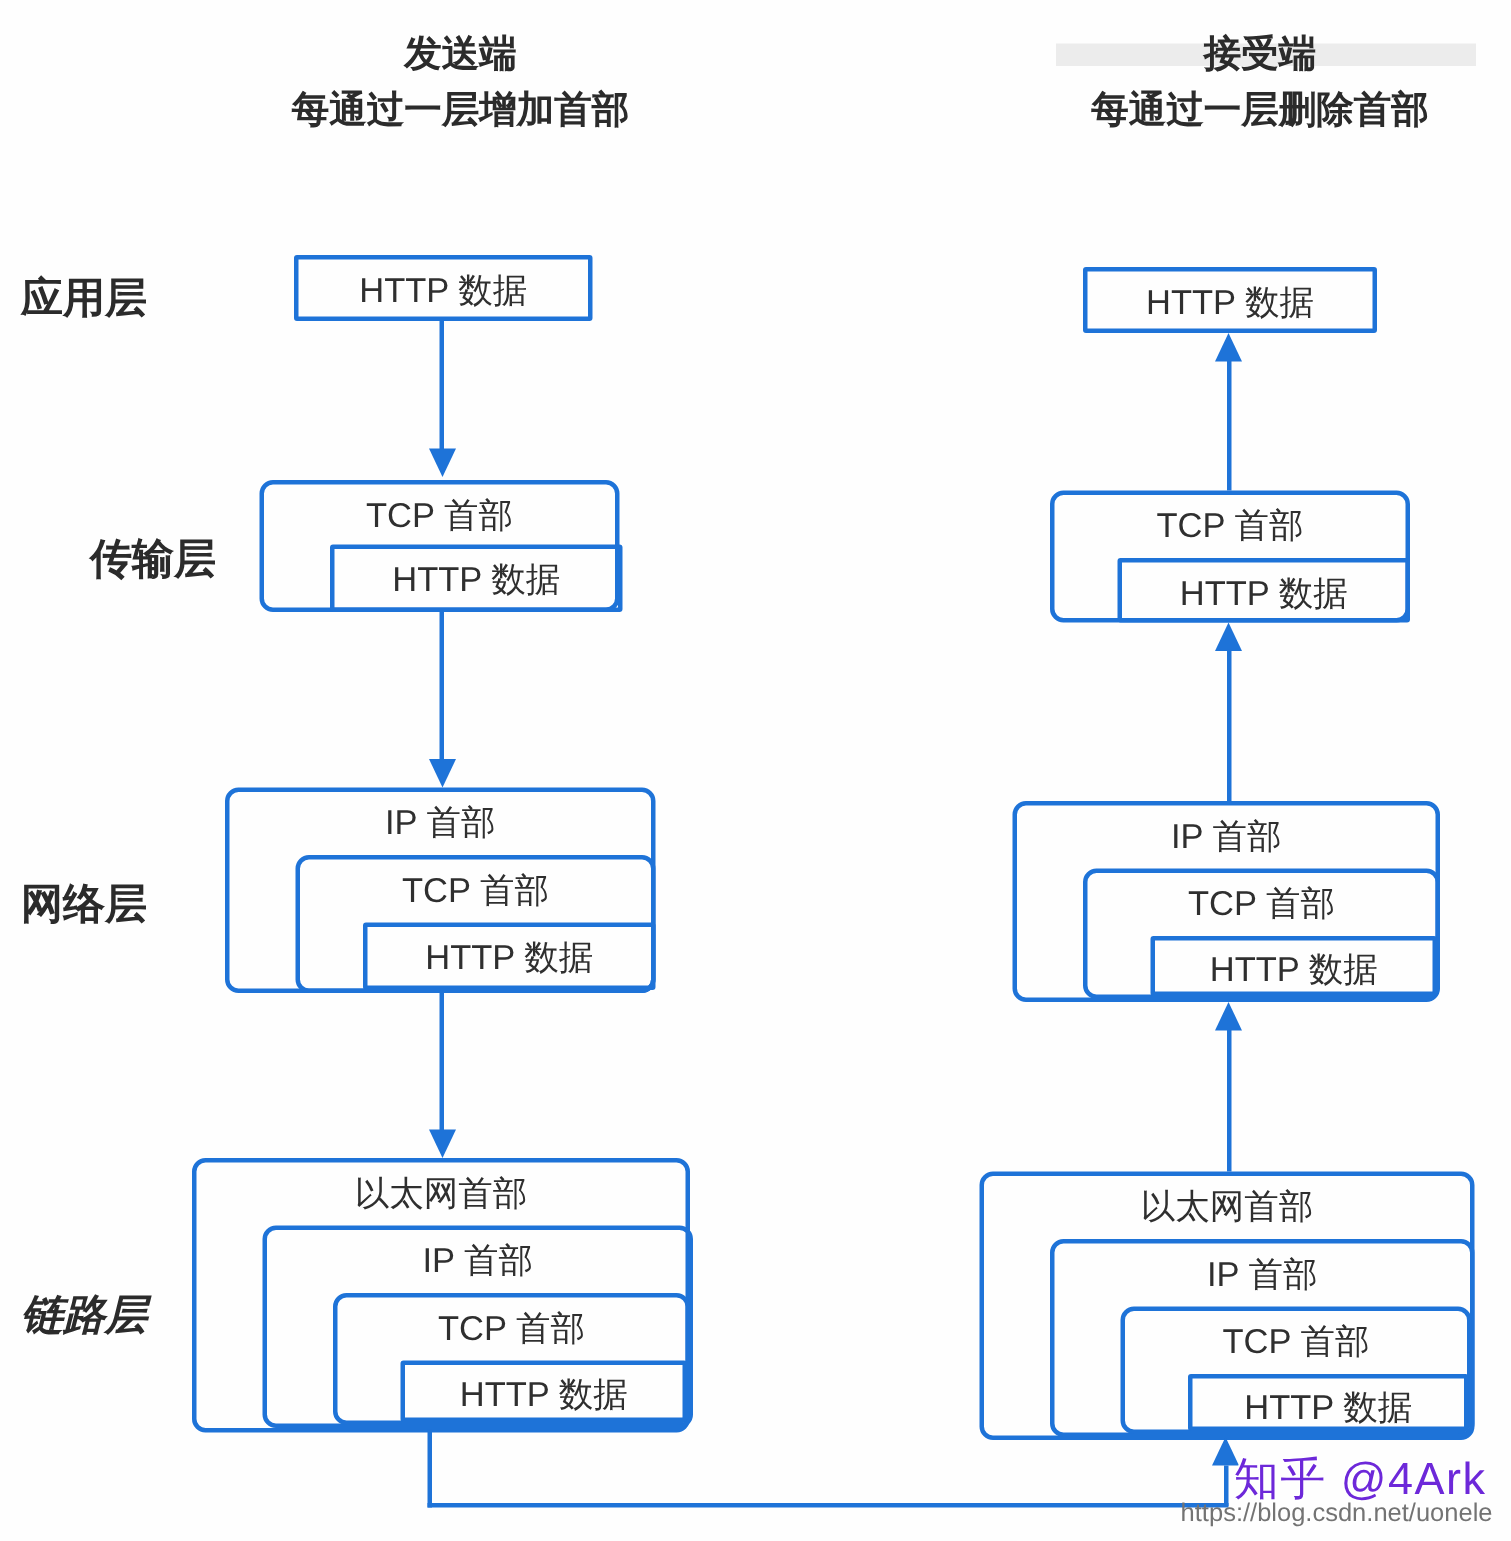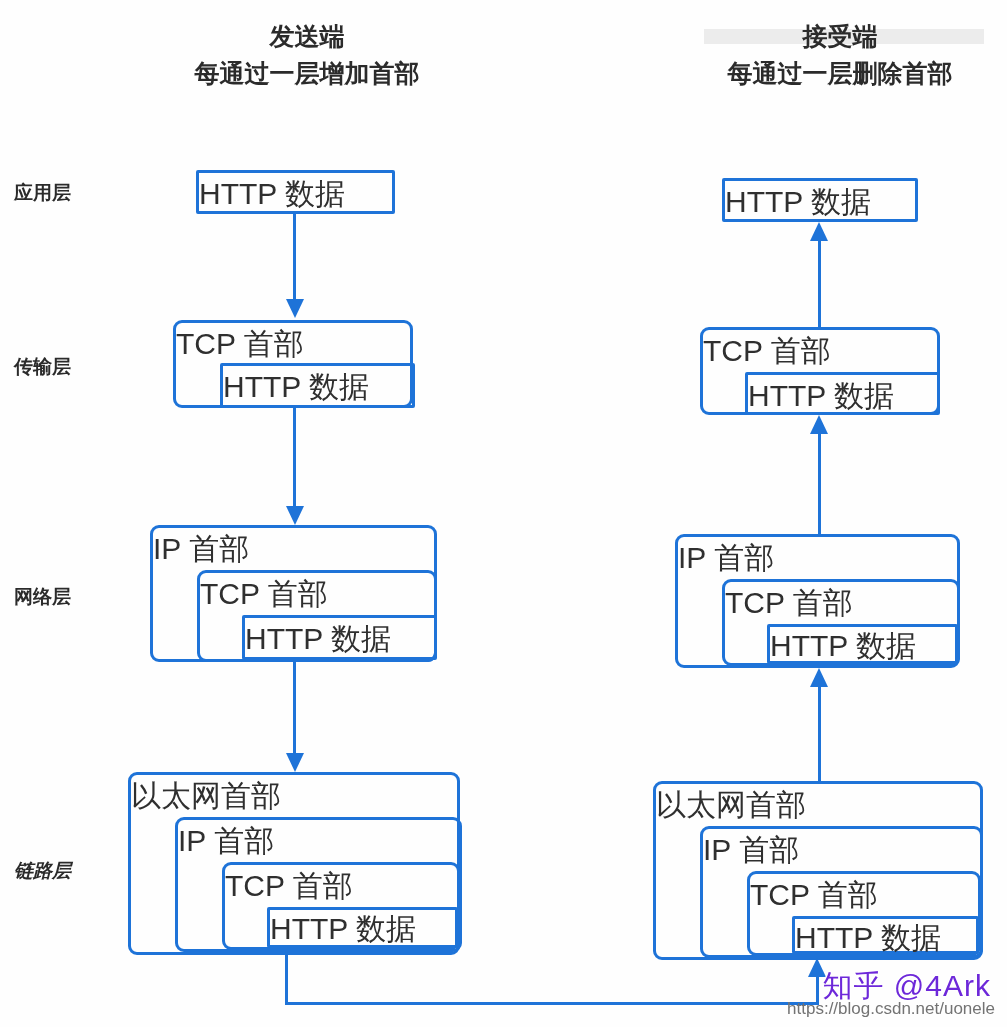--- a/index.html
+++ b/index.html
@@ -14,30 +14,30 @@
     position:relative;width:1007px;height:1027px;background:#fefefe;overflow:hidden;
   }
   
   .title{position:absolute;width:330px;text-align:center;font-weight:bold;
          font-size:25px;line-height:37px;color:var(--heading);z-index:2;}
   #title-sender{left:142px;top:18px;}
   #title-receiver{left:675px;top:18px;}
   #gray-band{position:absolute;left:704px;top:29px;width:280px;height:15px;
              background:#ececec;z-index:1;}
   
-  .layer{position:absolute;left:14px;font-weight:bold;font-size:19px;color:var(--heading);}
+  .layer{position:absolute;left:14px;font-weight:bold;font-size:28px;color:var(--heading);}
   #layer-app{top:180px;}
-  #layer-tp{top:354px;}
+  #layer-tp{top:354px;margin-left:46px;}
   #layer-nw{top:584px;}
   #layer-ln{top:858px;font-style:italic;}
   
   .box{position:absolute;border:3px solid var(--blue);border-radius:9px;background:transparent;}
   .box.square{border-radius:2px;}
   .lbl{position:absolute;left:0;right:0;top:0;height:45px;line-height:41px;
-       text-align:left;font-size:30px;color:var(--text);}
+       text-align:center;font-size:23px;color:var(--text);}
   
   #s-app {left:196px;top:170px;width:199px;height:44px;}
   #s-tp-o{left:173px;top:320px;width:240px;height:88px;}
   #s-tp-i{left:220px;top:363px;width:195px;height:45px;}
   #s-nw-o{left:150px;top:525px;width:287px;height:137px;}
   #s-nw-m{left:197px;top:570px;width:240px;height:92px;}
   #s-nw-i{left:242px;top:615px;width:195px;height:45px;}
   #s-ln-o{left:128px;top:772px;width:332px;height:183px;}
   #s-ln-m1{left:175px;top:817px;width:287px;height:135px;}
   #s-ln-m2{left:222px;top:862px;width:238px;height:88px;}

